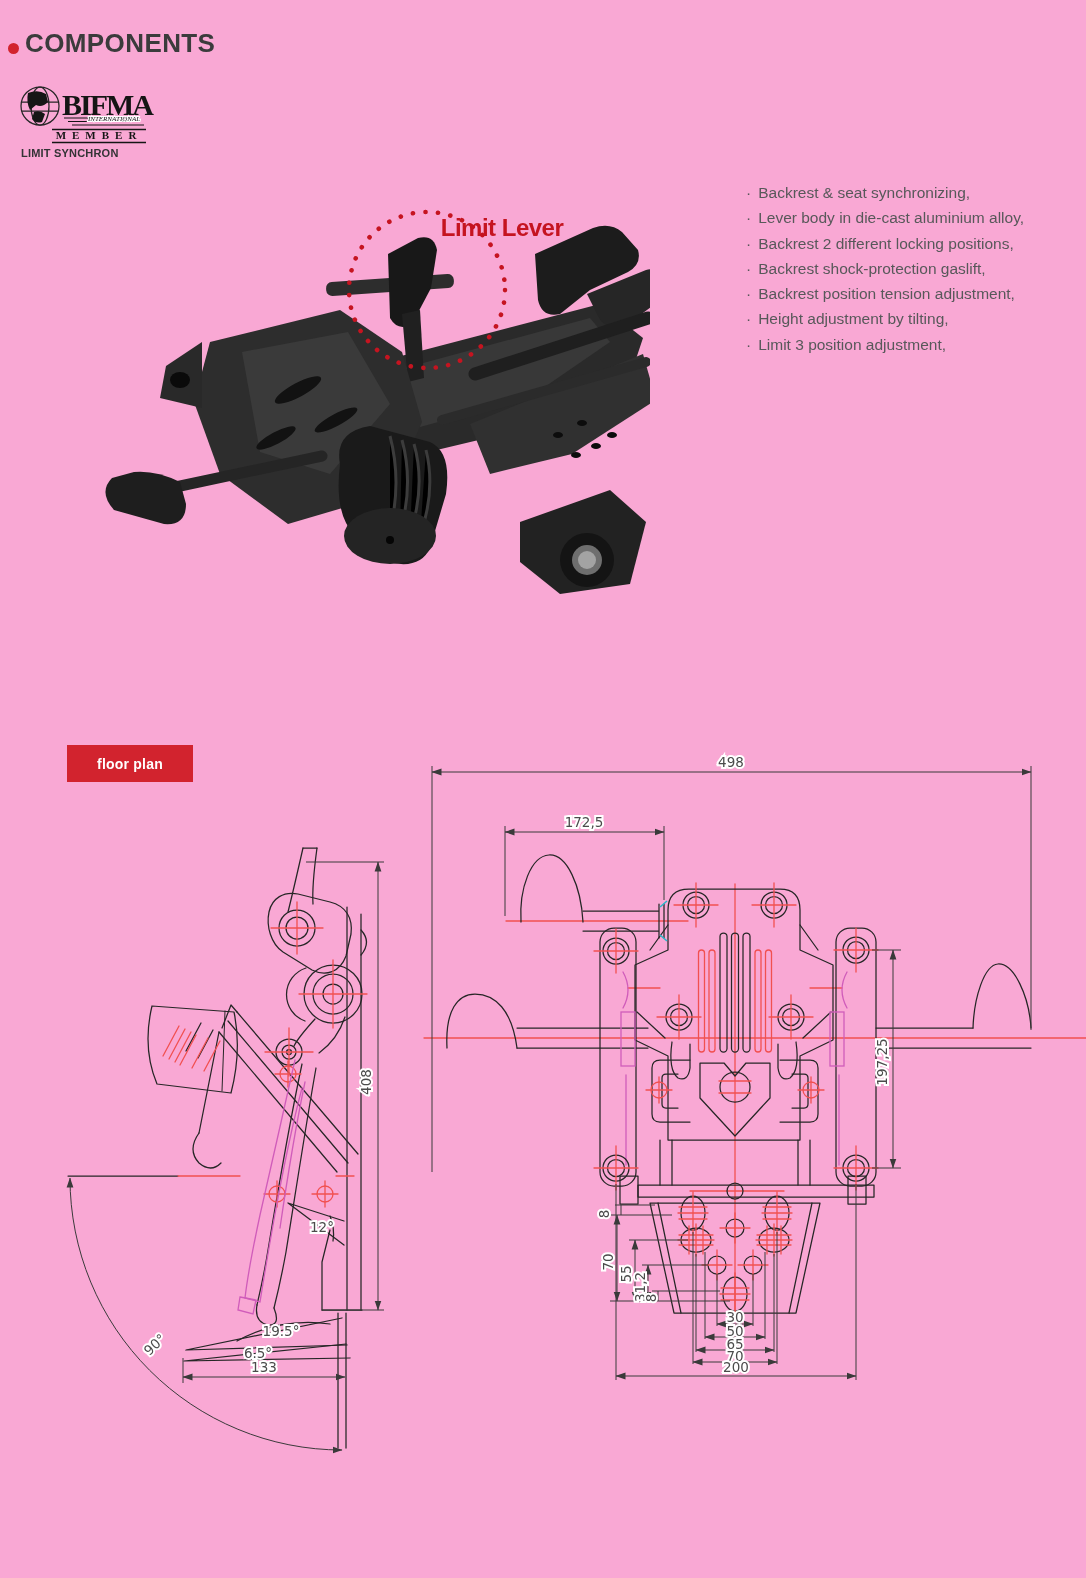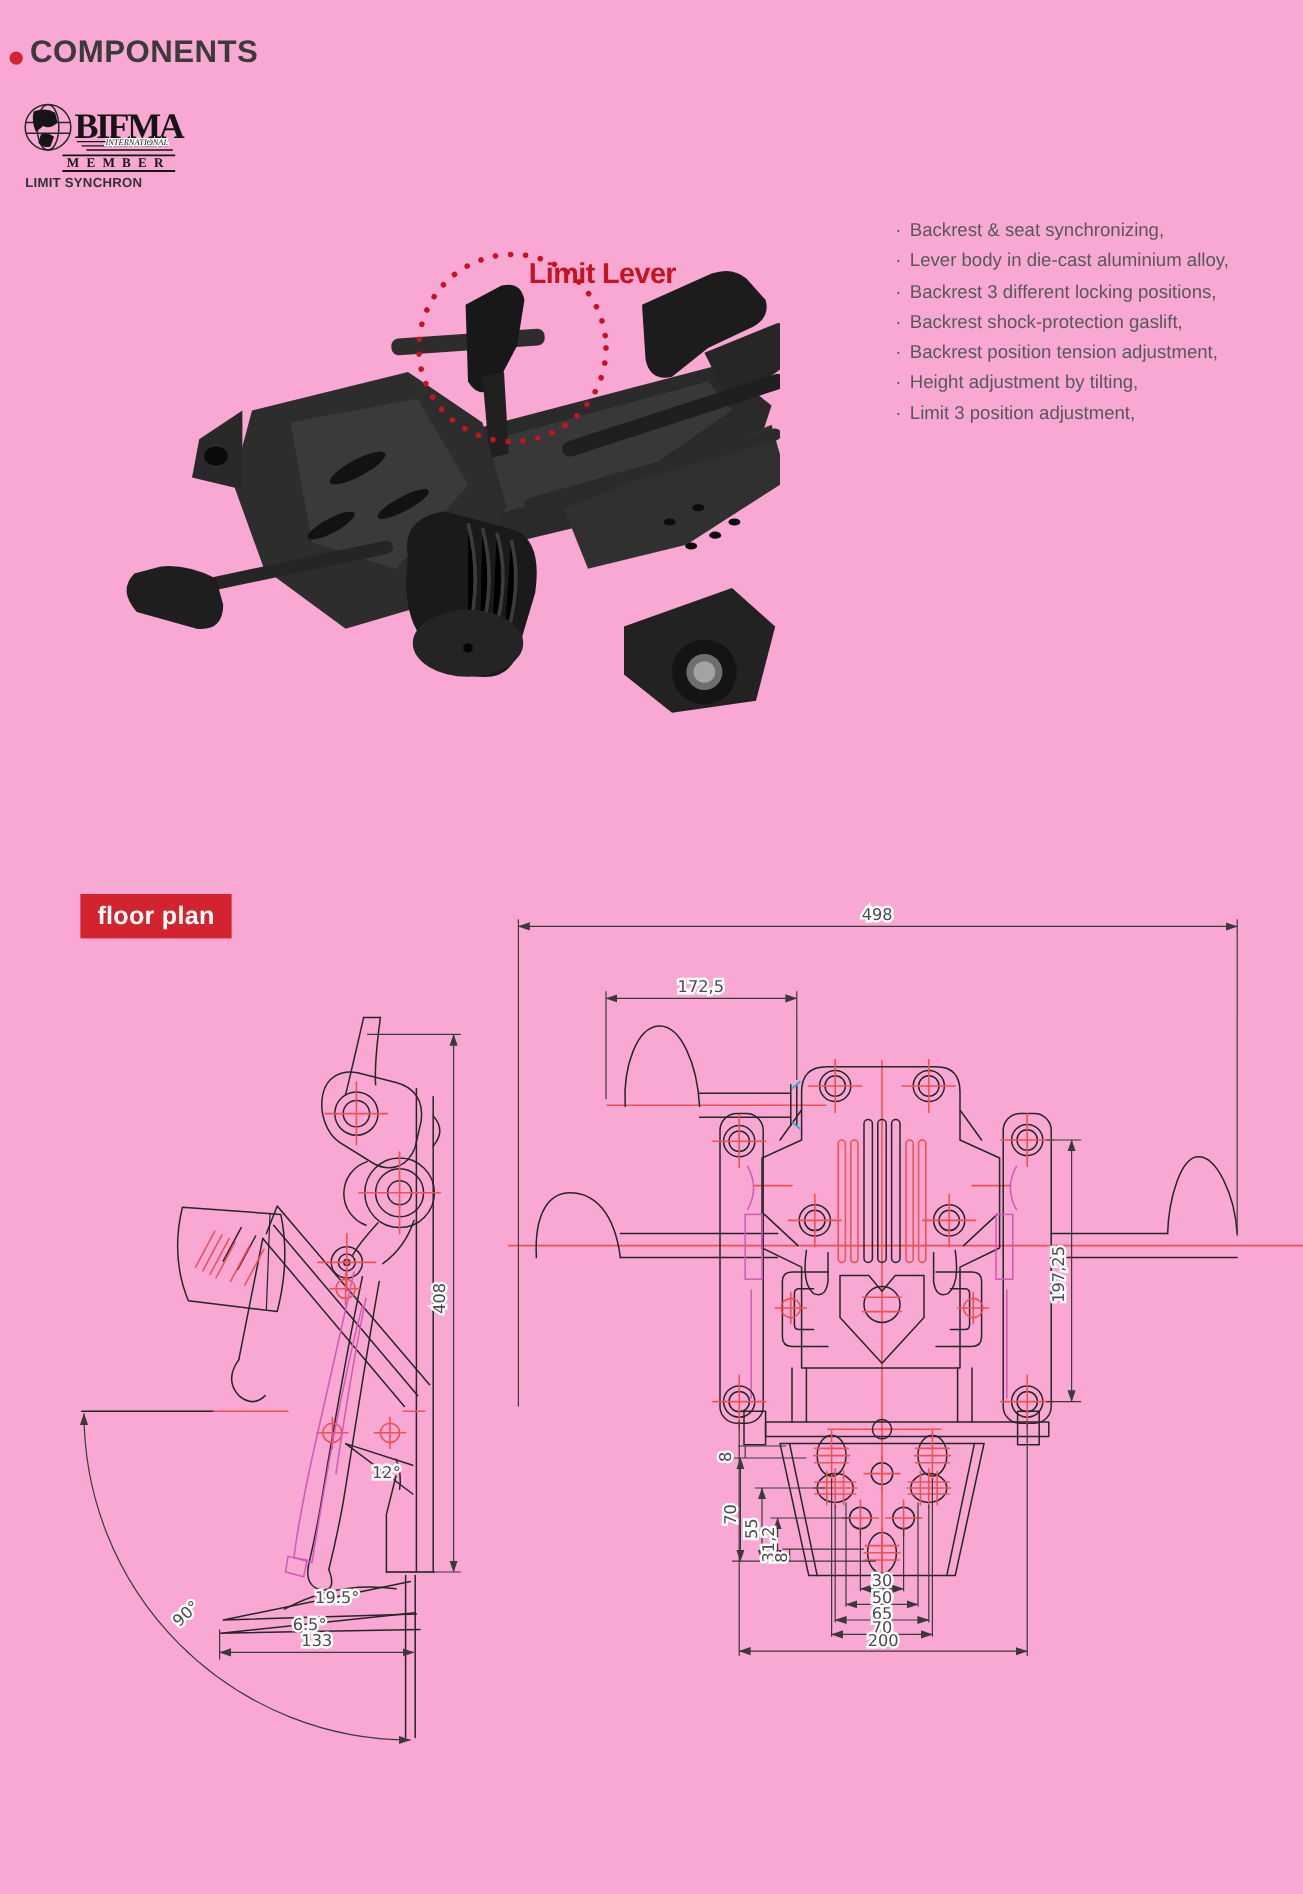--- a/index.html
+++ b/index.html
@@ -10,21 +10,21 @@
   .hdr-title{position:absolute;left:25px;top:28px;font-size:26px;font-weight:bold;
              color:#3b3b3c;letter-spacing:0.4px;}
   .model-name{position:absolute;left:21px;top:147px;font-size:11px;font-weight:bold;
               color:#333335;letter-spacing:0.2px;}
   
   .features{position:absolute;left:746px;top:180px;width:310px;}
   .feature-row{display:flex;gap:7px;font-size:15.5px;color:#58585a;line-height:25.3px;}
   
   .floorplan{position:absolute;left:67px;top:745px;width:126px;height:37px;
              display:flex;align-items:center;justify-content:center;color:#fff;
-             font-weight:bold;font-size:21px;letter-spacing:0.2px;}
+             font-weight:bold;font-size:14px;letter-spacing:0.2px;}
   
   svg{position:absolute;}
   .k{stroke:#262626;stroke-width:1.25;fill:none;stroke-linejoin:round;stroke-linecap:round;}
   .k2{stroke:#262626;stroke-width:1.25;fill:none;}
   .r{stroke:#f15050;stroke-width:1.3;fill:none;stroke-linecap:round;}
   .m{stroke:#d05cba;stroke-width:1.3;fill:none;stroke-linecap:round;}
   .c{stroke:#2ab6c9;stroke-width:1.6;fill:none;}
   .dim{stroke:#3a3a3a;stroke-width:1;fill:none;}
   .dt{font-family:"DejaVu Sans",sans-serif;font-size:13.5px;fill:#4b4b4b;
       stroke:#ffffff;stroke-width:4px;paint-order:stroke;text-anchor:middle;}
@@ -119,21 +119,21 @@
     <div class="feature-row">
         <span>·</span>
         <span>Backrest &amp; seat synchronizing,</span>
       </div>
     <div class="feature-row">
         <span>·</span>
         <span>Lever body in die-cast aluminium alloy,</span>
       </div>
     <div class="feature-row">
         <span>·</span>
-        <span>Backrest 3 different locking positions,</span>
+        <span>Backrest 2 different locking positions,</span>
       </div>
     <div class="feature-row">
         <span>·</span>
         <span>Backrest shock-protection gaslift,</span>
       </div>
     <div class="feature-row">
         <span>·</span>
         <span>Backrest position tension adjustment,</span>
       </div>
     <div class="feature-row">

